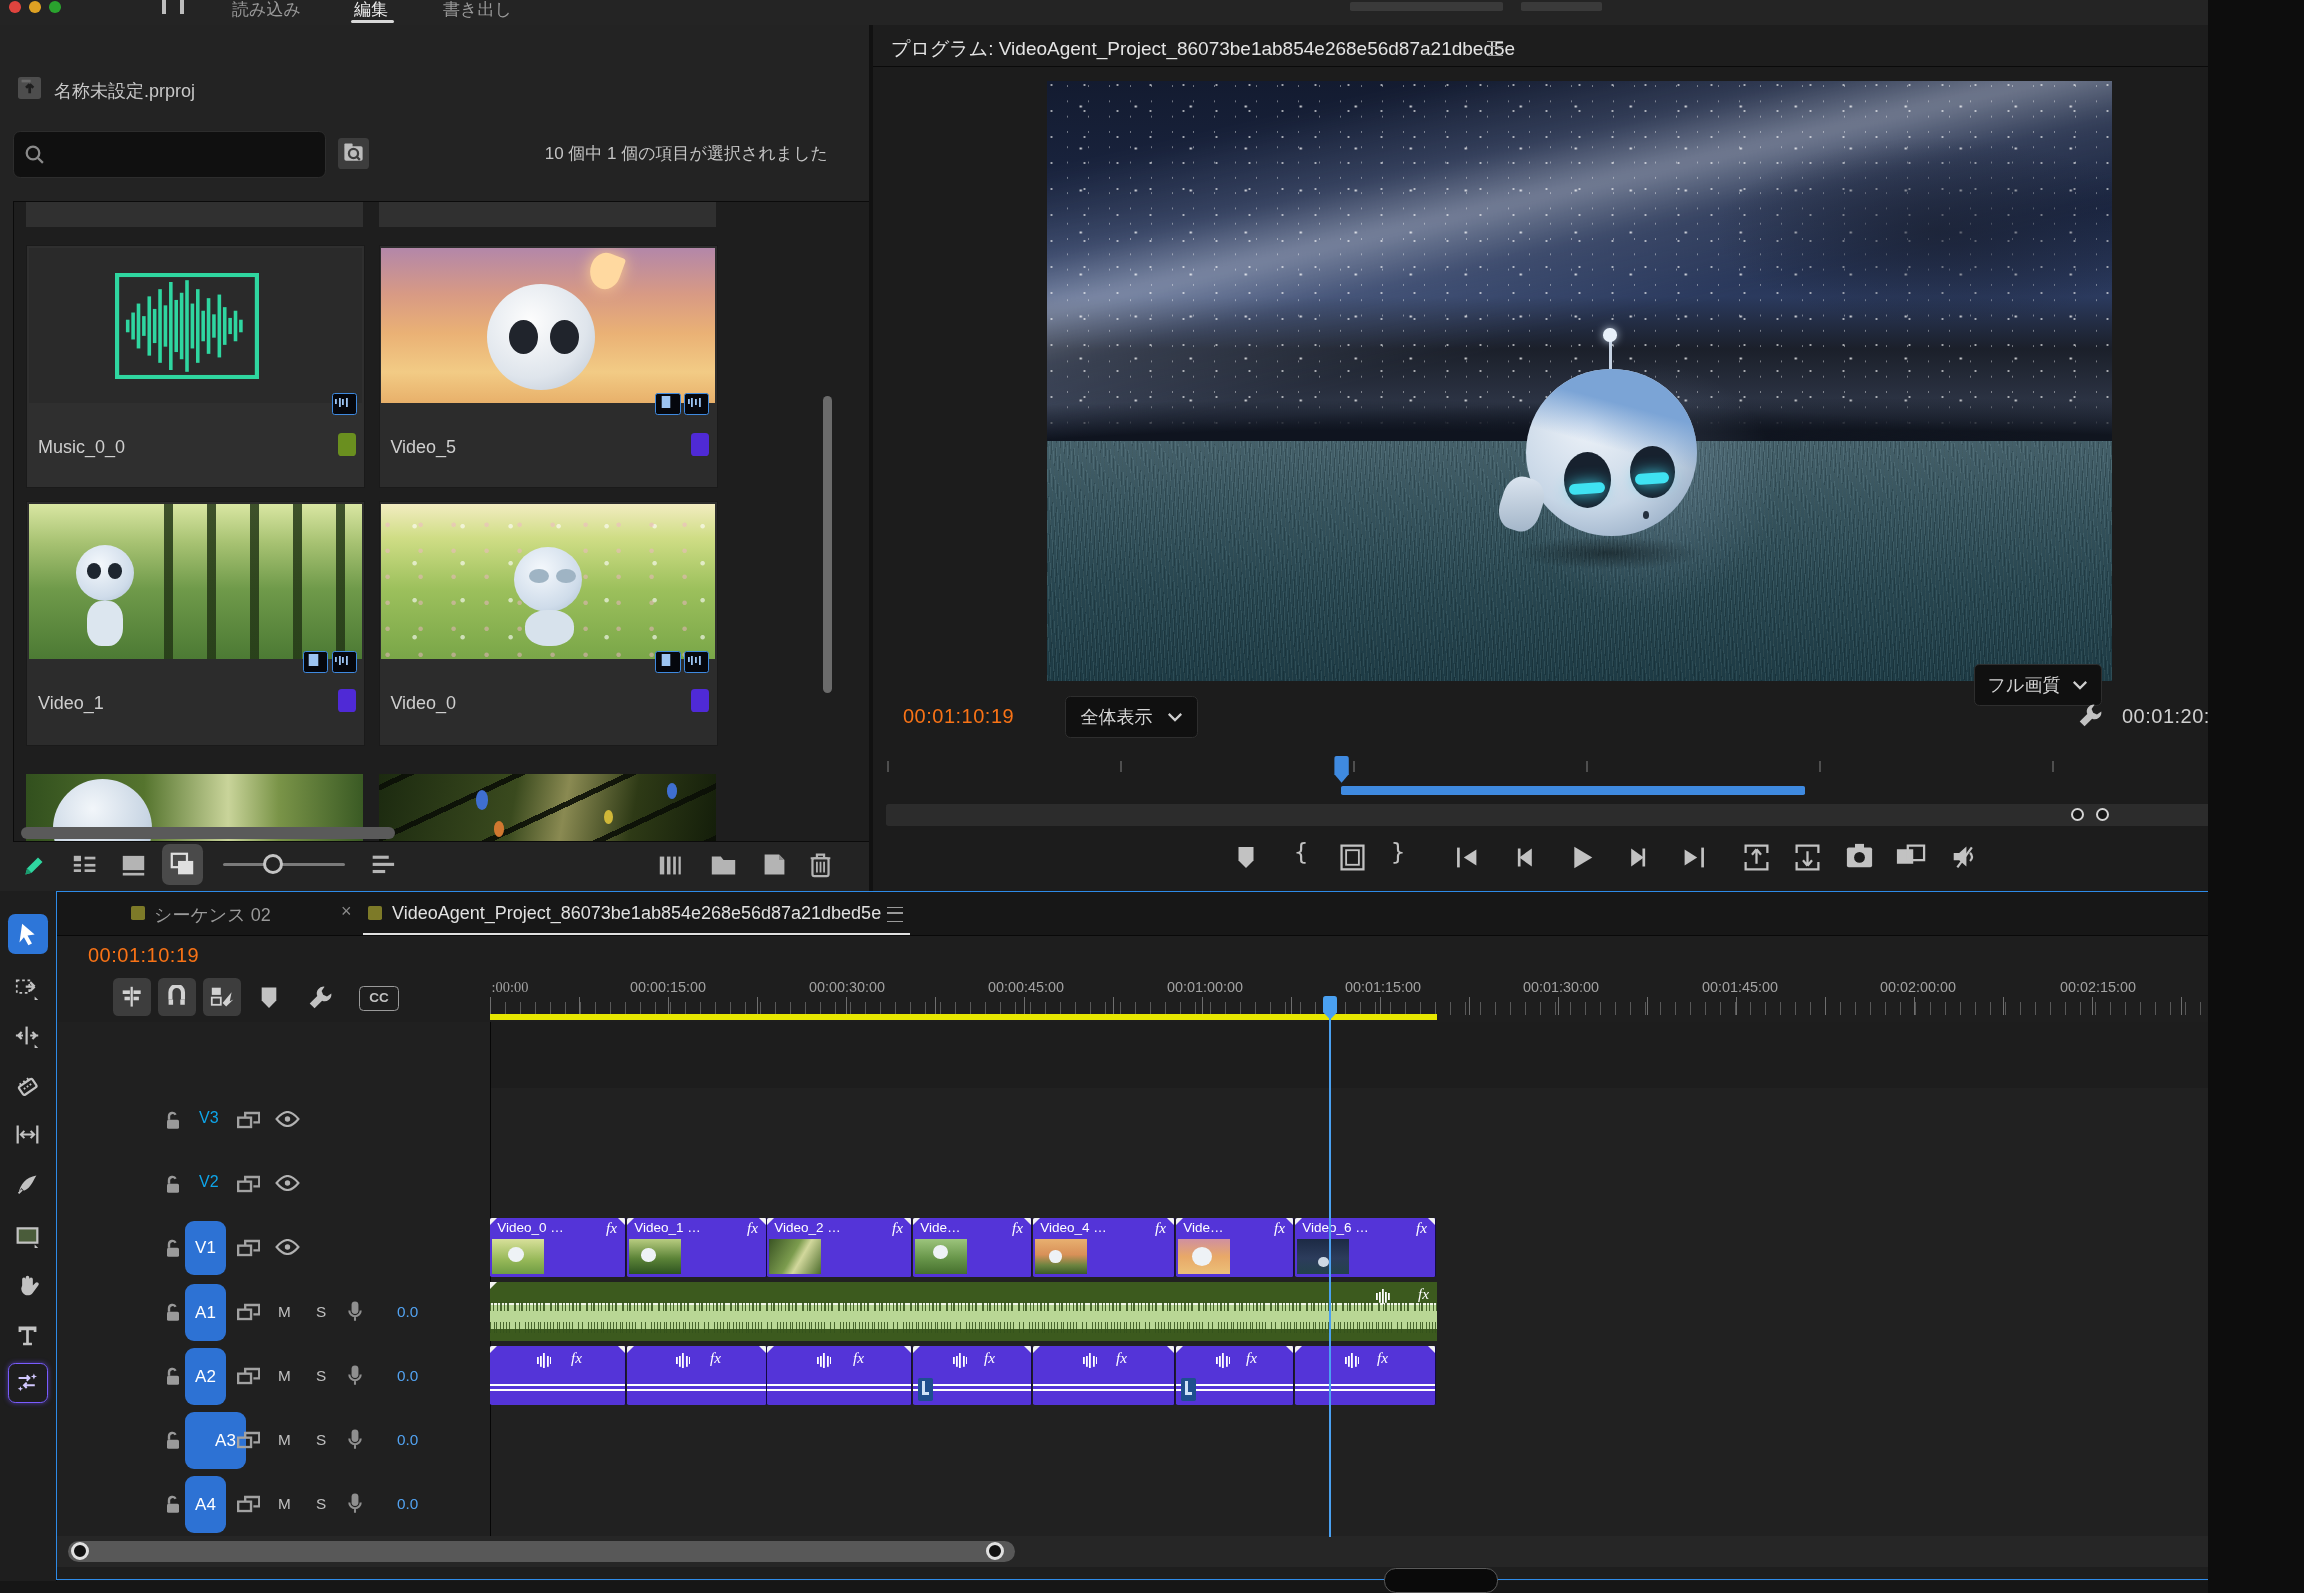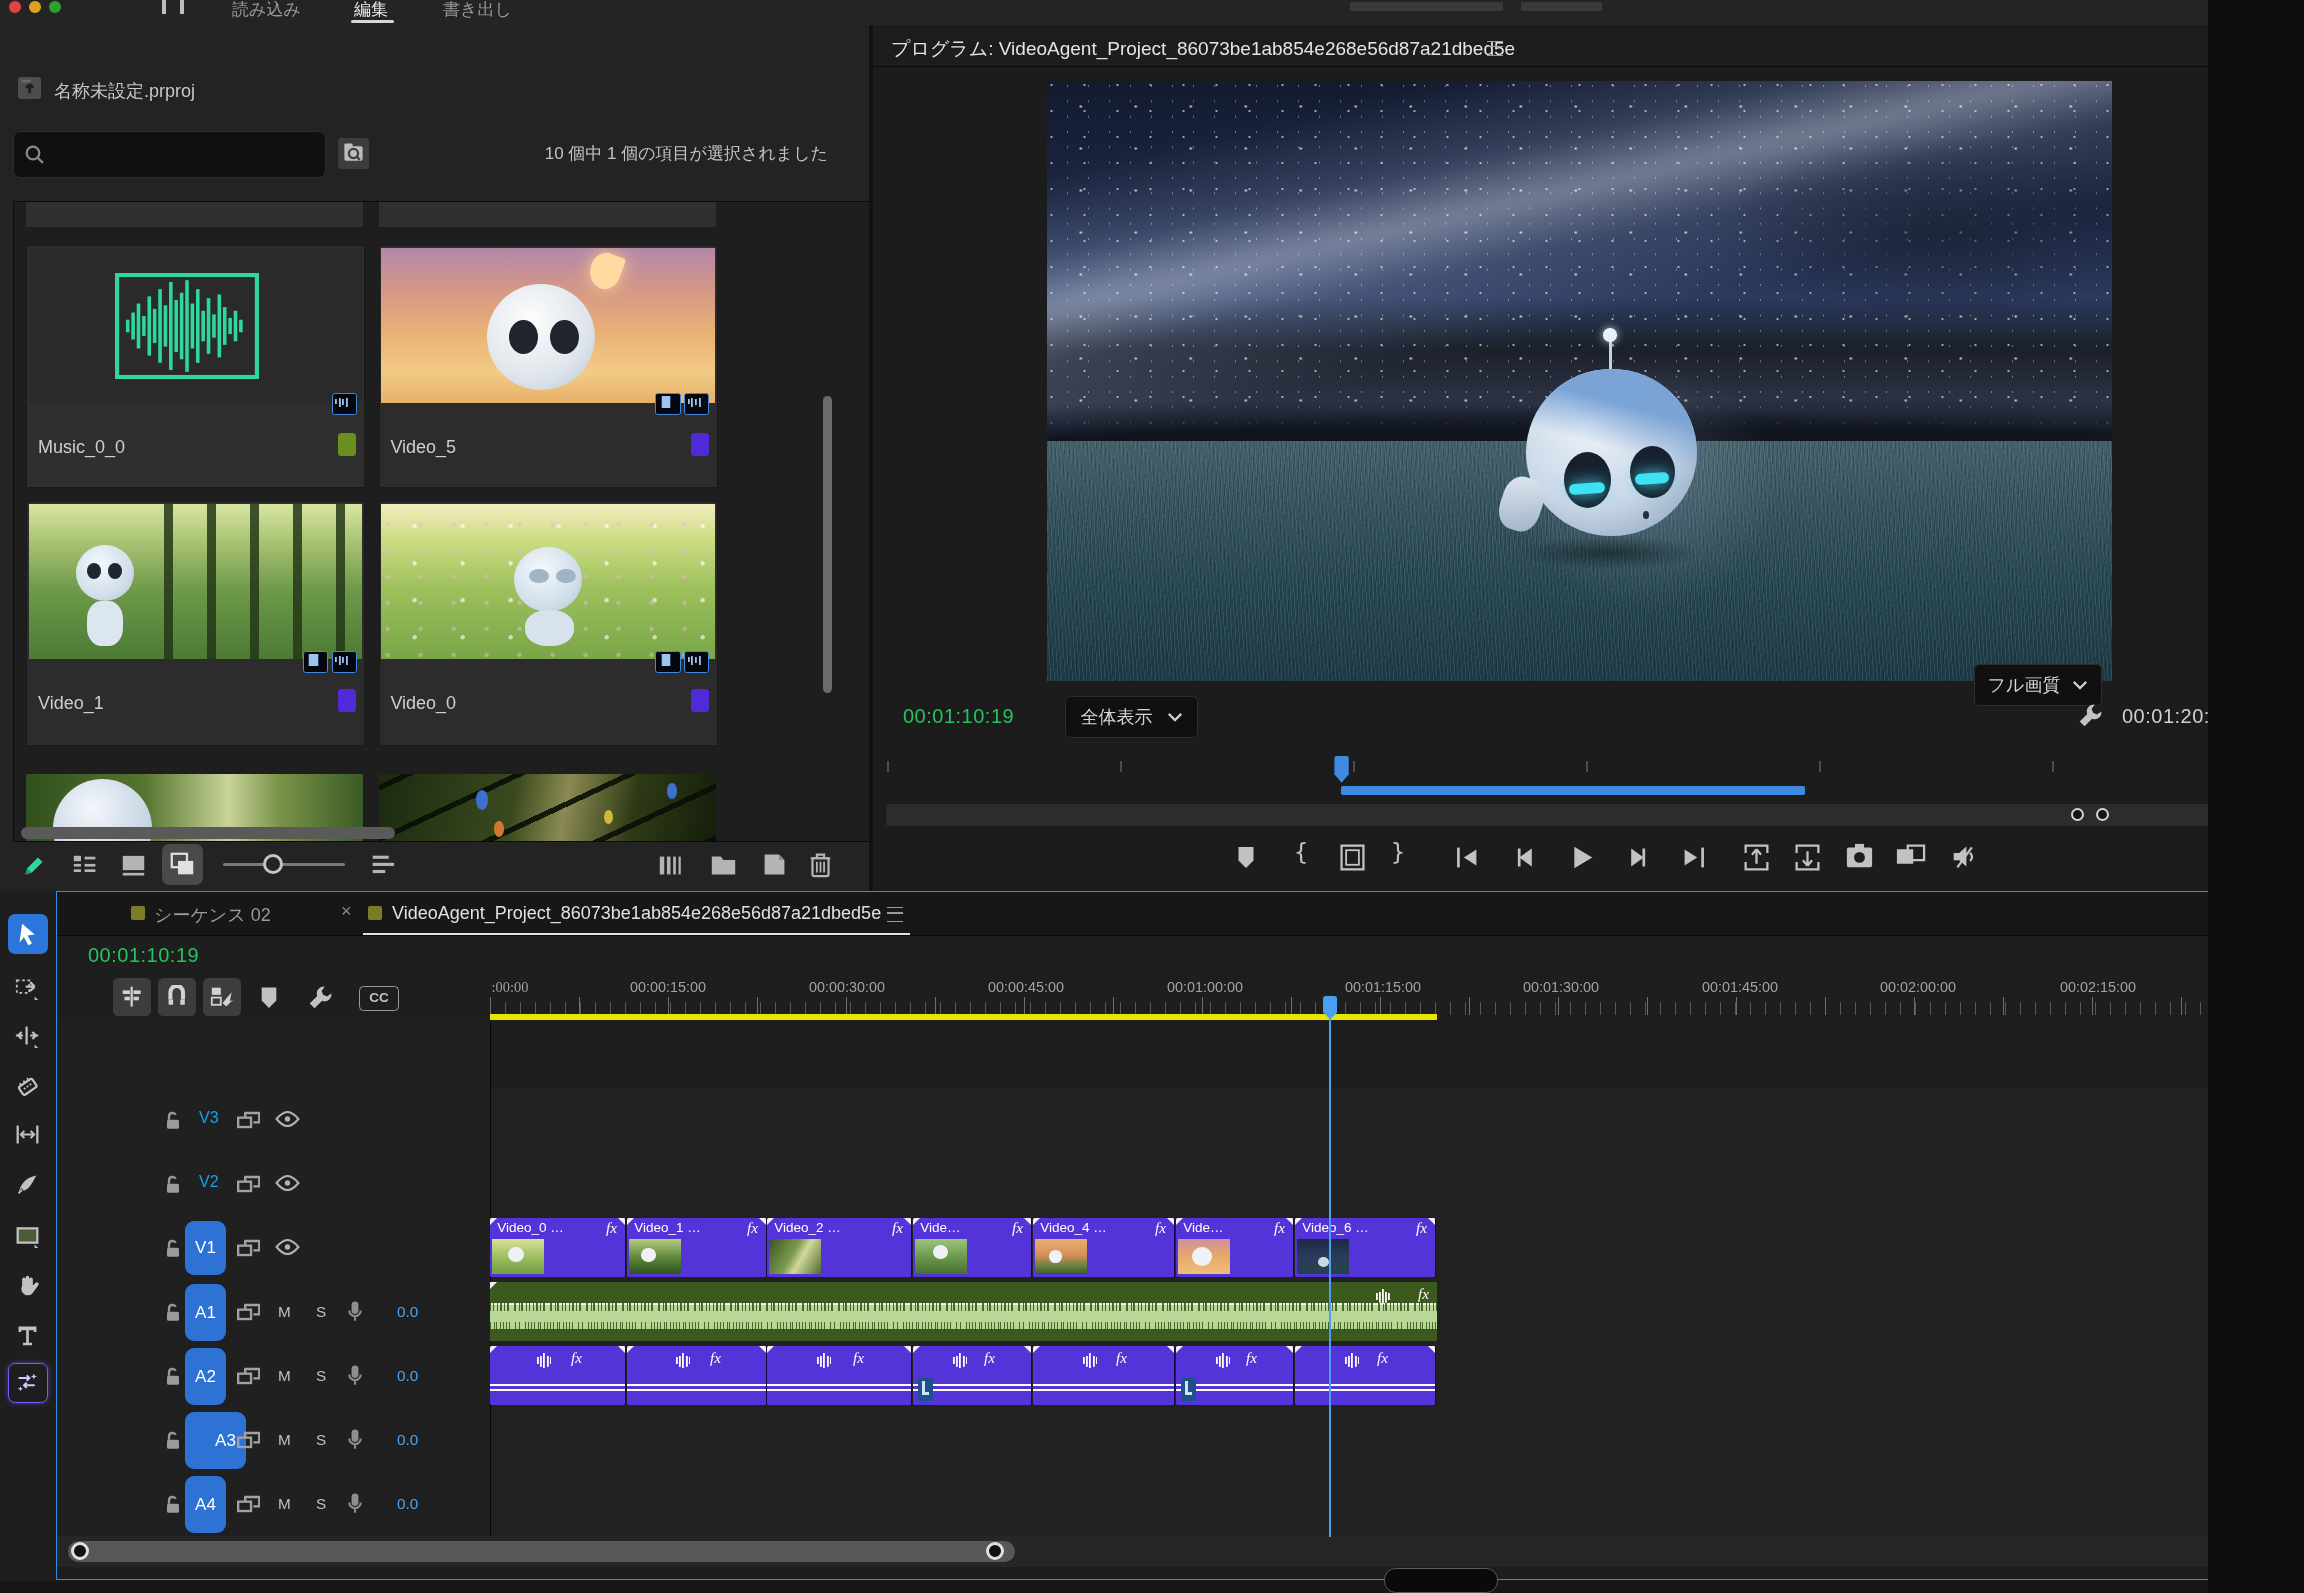--- a/index.html
+++ b/index.html
@@ -36,21 +36,21 @@
                 linear-gradient(#9cc4f2,#9cc4f2) 3.6px 50%/1.8px 9px no-repeat,
                 linear-gradient(#9cc4f2,#9cc4f2) 7.2px 50%/1.8px 6.3px no-repeat,
                 linear-gradient(#9cc4f2,#9cc4f2) 10.8px 50%/1.8px 9px no-repeat;}
   .badge .bfilm{position:absolute;left:2.7px;top:1.8px;width:14.4px;height:12.6px;background:#9cc4f2;
      box-shadow:inset 2.7px 0 0 #05070d, inset -2.7px 0 0 #05070d;}
 
   
   #program{left:873px;top:25px;width:1431px;height:866px;background:#1c1c1c;}
   #videobox{left:174px;top:56px;width:1065px;height:600px;background:#060708;overflow:hidden;}
   .dropbtn{background:#101010;border:0.9px solid #2e2e2e;border-radius:5.4px;color:#d6d6d6;font-size:18px;}
-  .tcblue{color:#22c55e;font-size:20px;letter-spacing:0.5px;}
+  .tcblue{color:#f97316;font-size:20px;letter-spacing:0.5px;}
   .tcgray{color:#d0d0d0;font-size:20px;letter-spacing:0.5px;}
   .brace{font-size:23.4px;color:#c2c2c2;font-family:"DejaVu Sans Mono",monospace;}
 
   
   #tools{left:0;top:891px;width:56px;height:702px;background:#1e1e1e;border-right:0.9px solid #050505;}
   .tool{left:8px;width:40px;height:40px;border-radius:7.2px;}
   .tool.sel{background:#2d76d9;}
   #timeline{left:56px;top:891px;width:2248px;height:689px;background:#1e1e1e;
             border:1.8px solid #2e8be8;box-sizing:border-box;}
   .ttab-chip{width:13.5px;height:13.5px;background:#7d7a28;border-radius:1.8px;}

